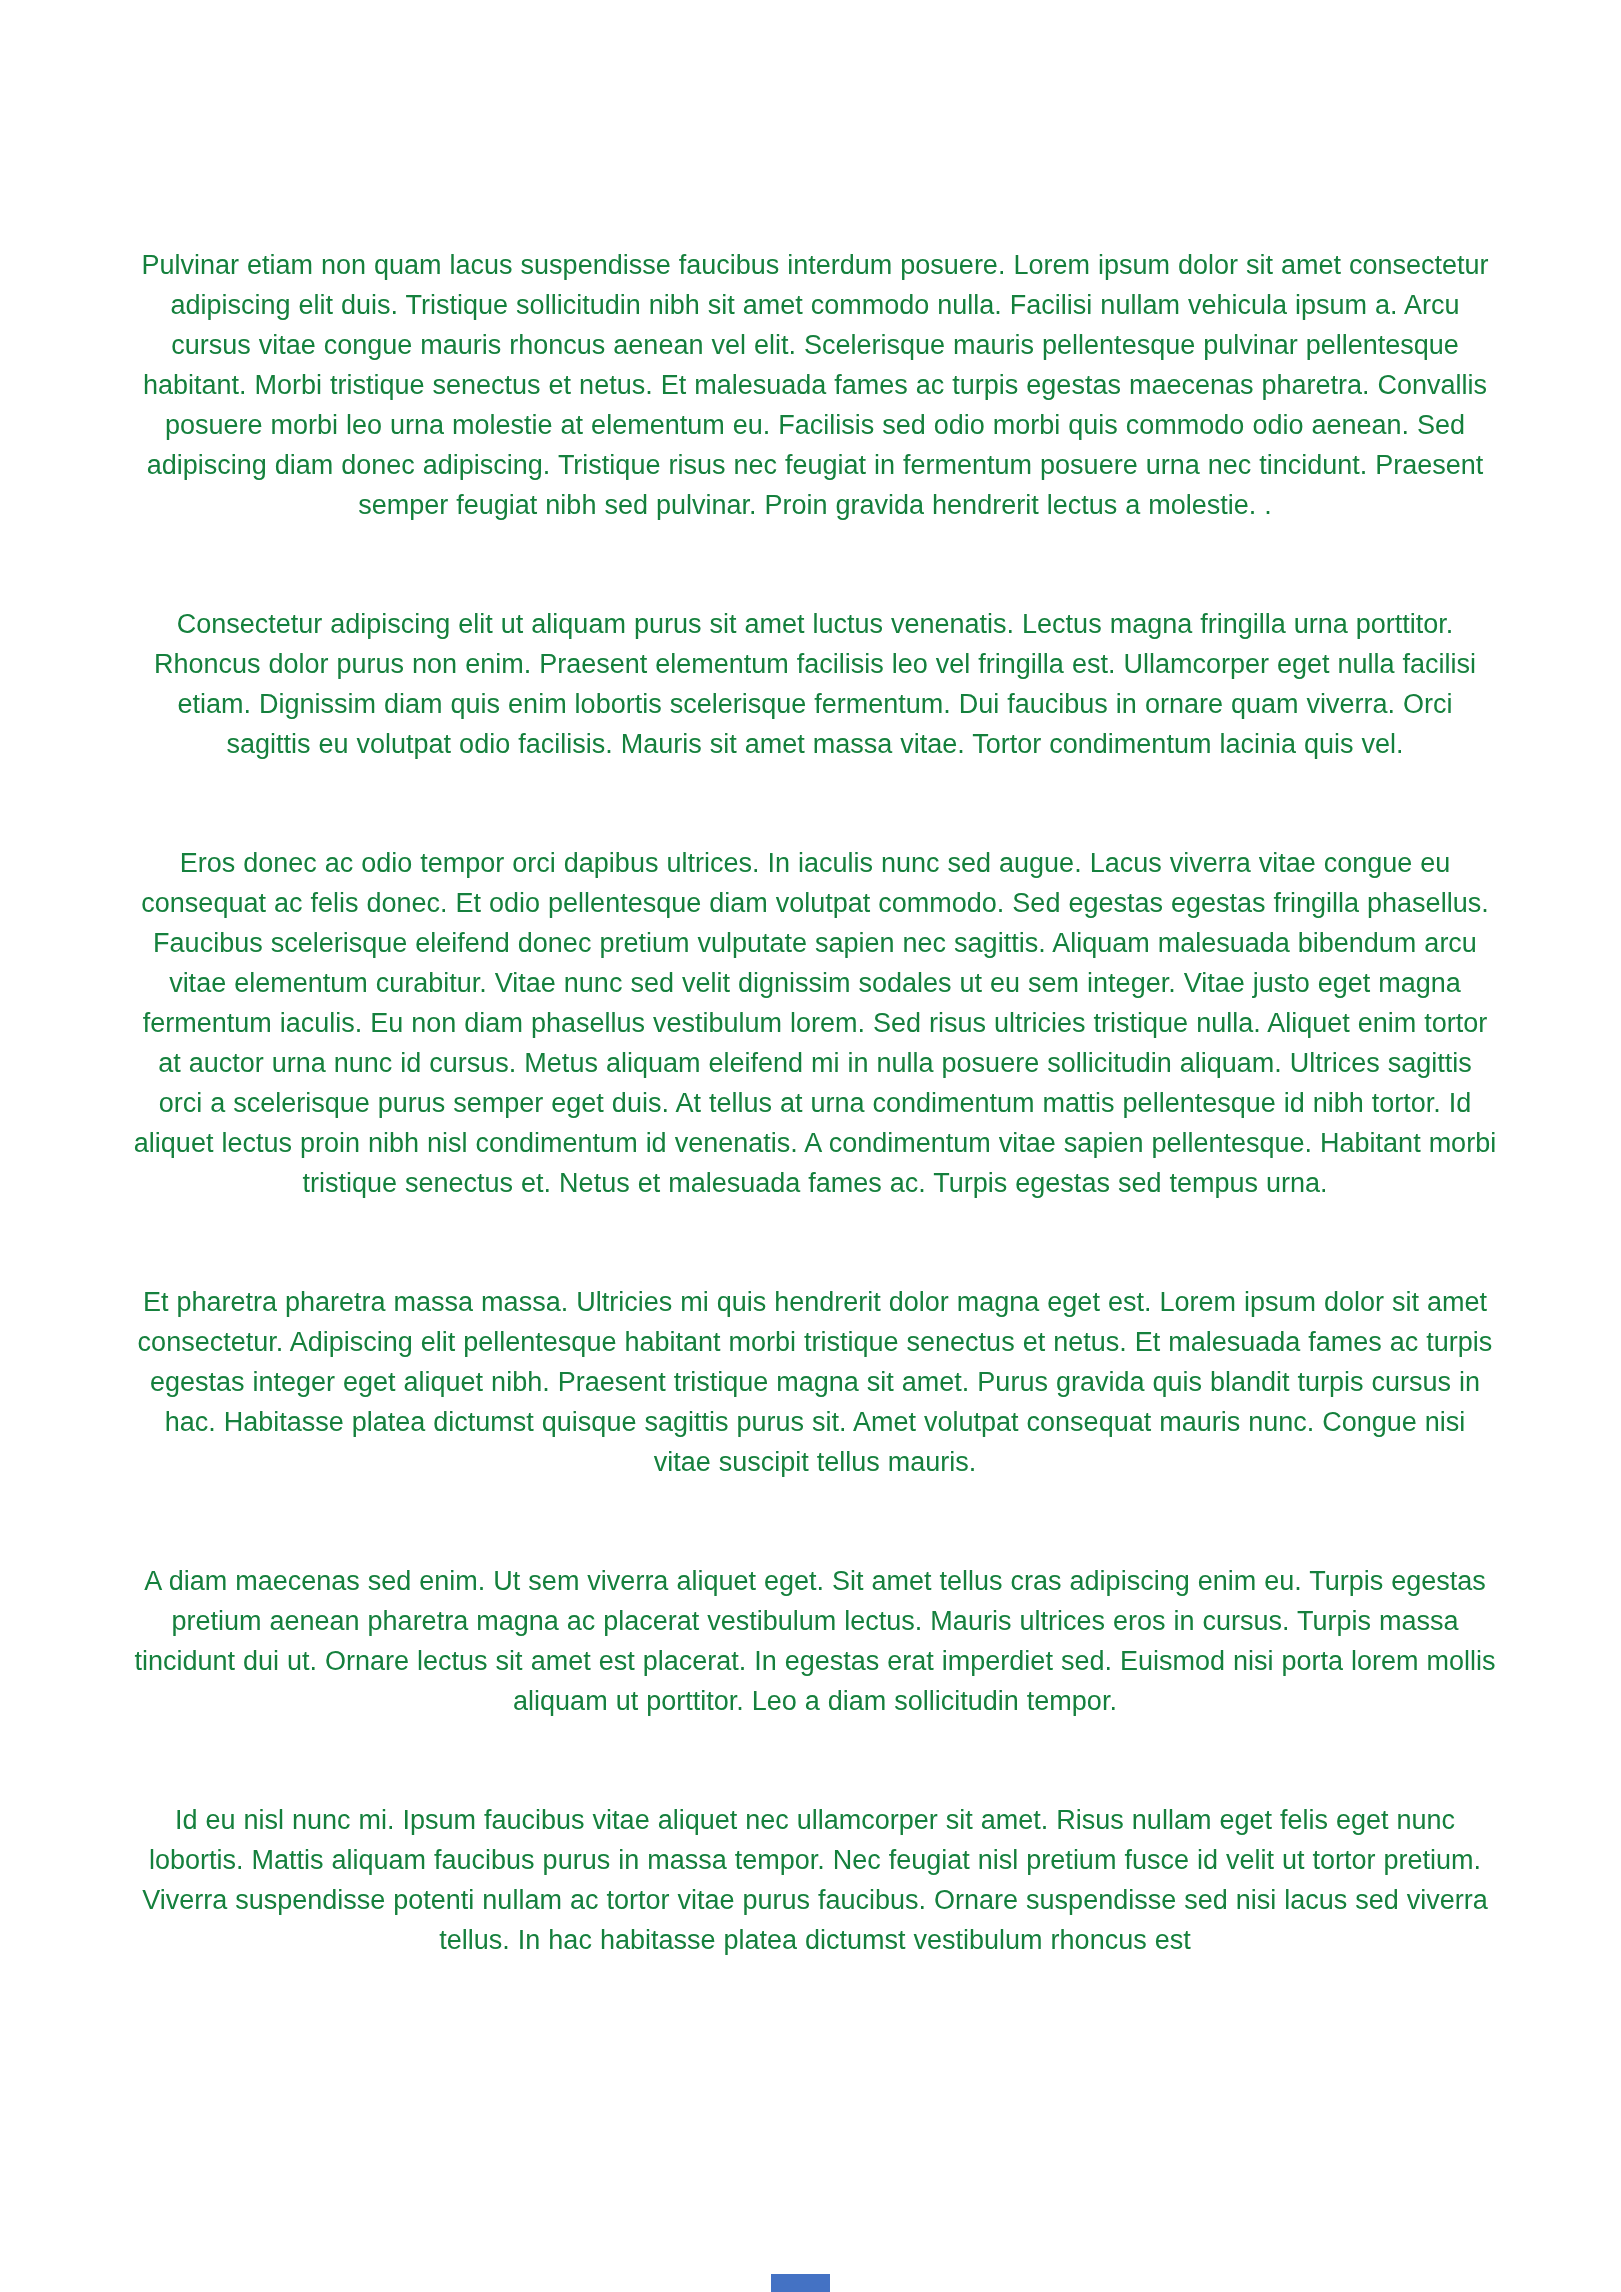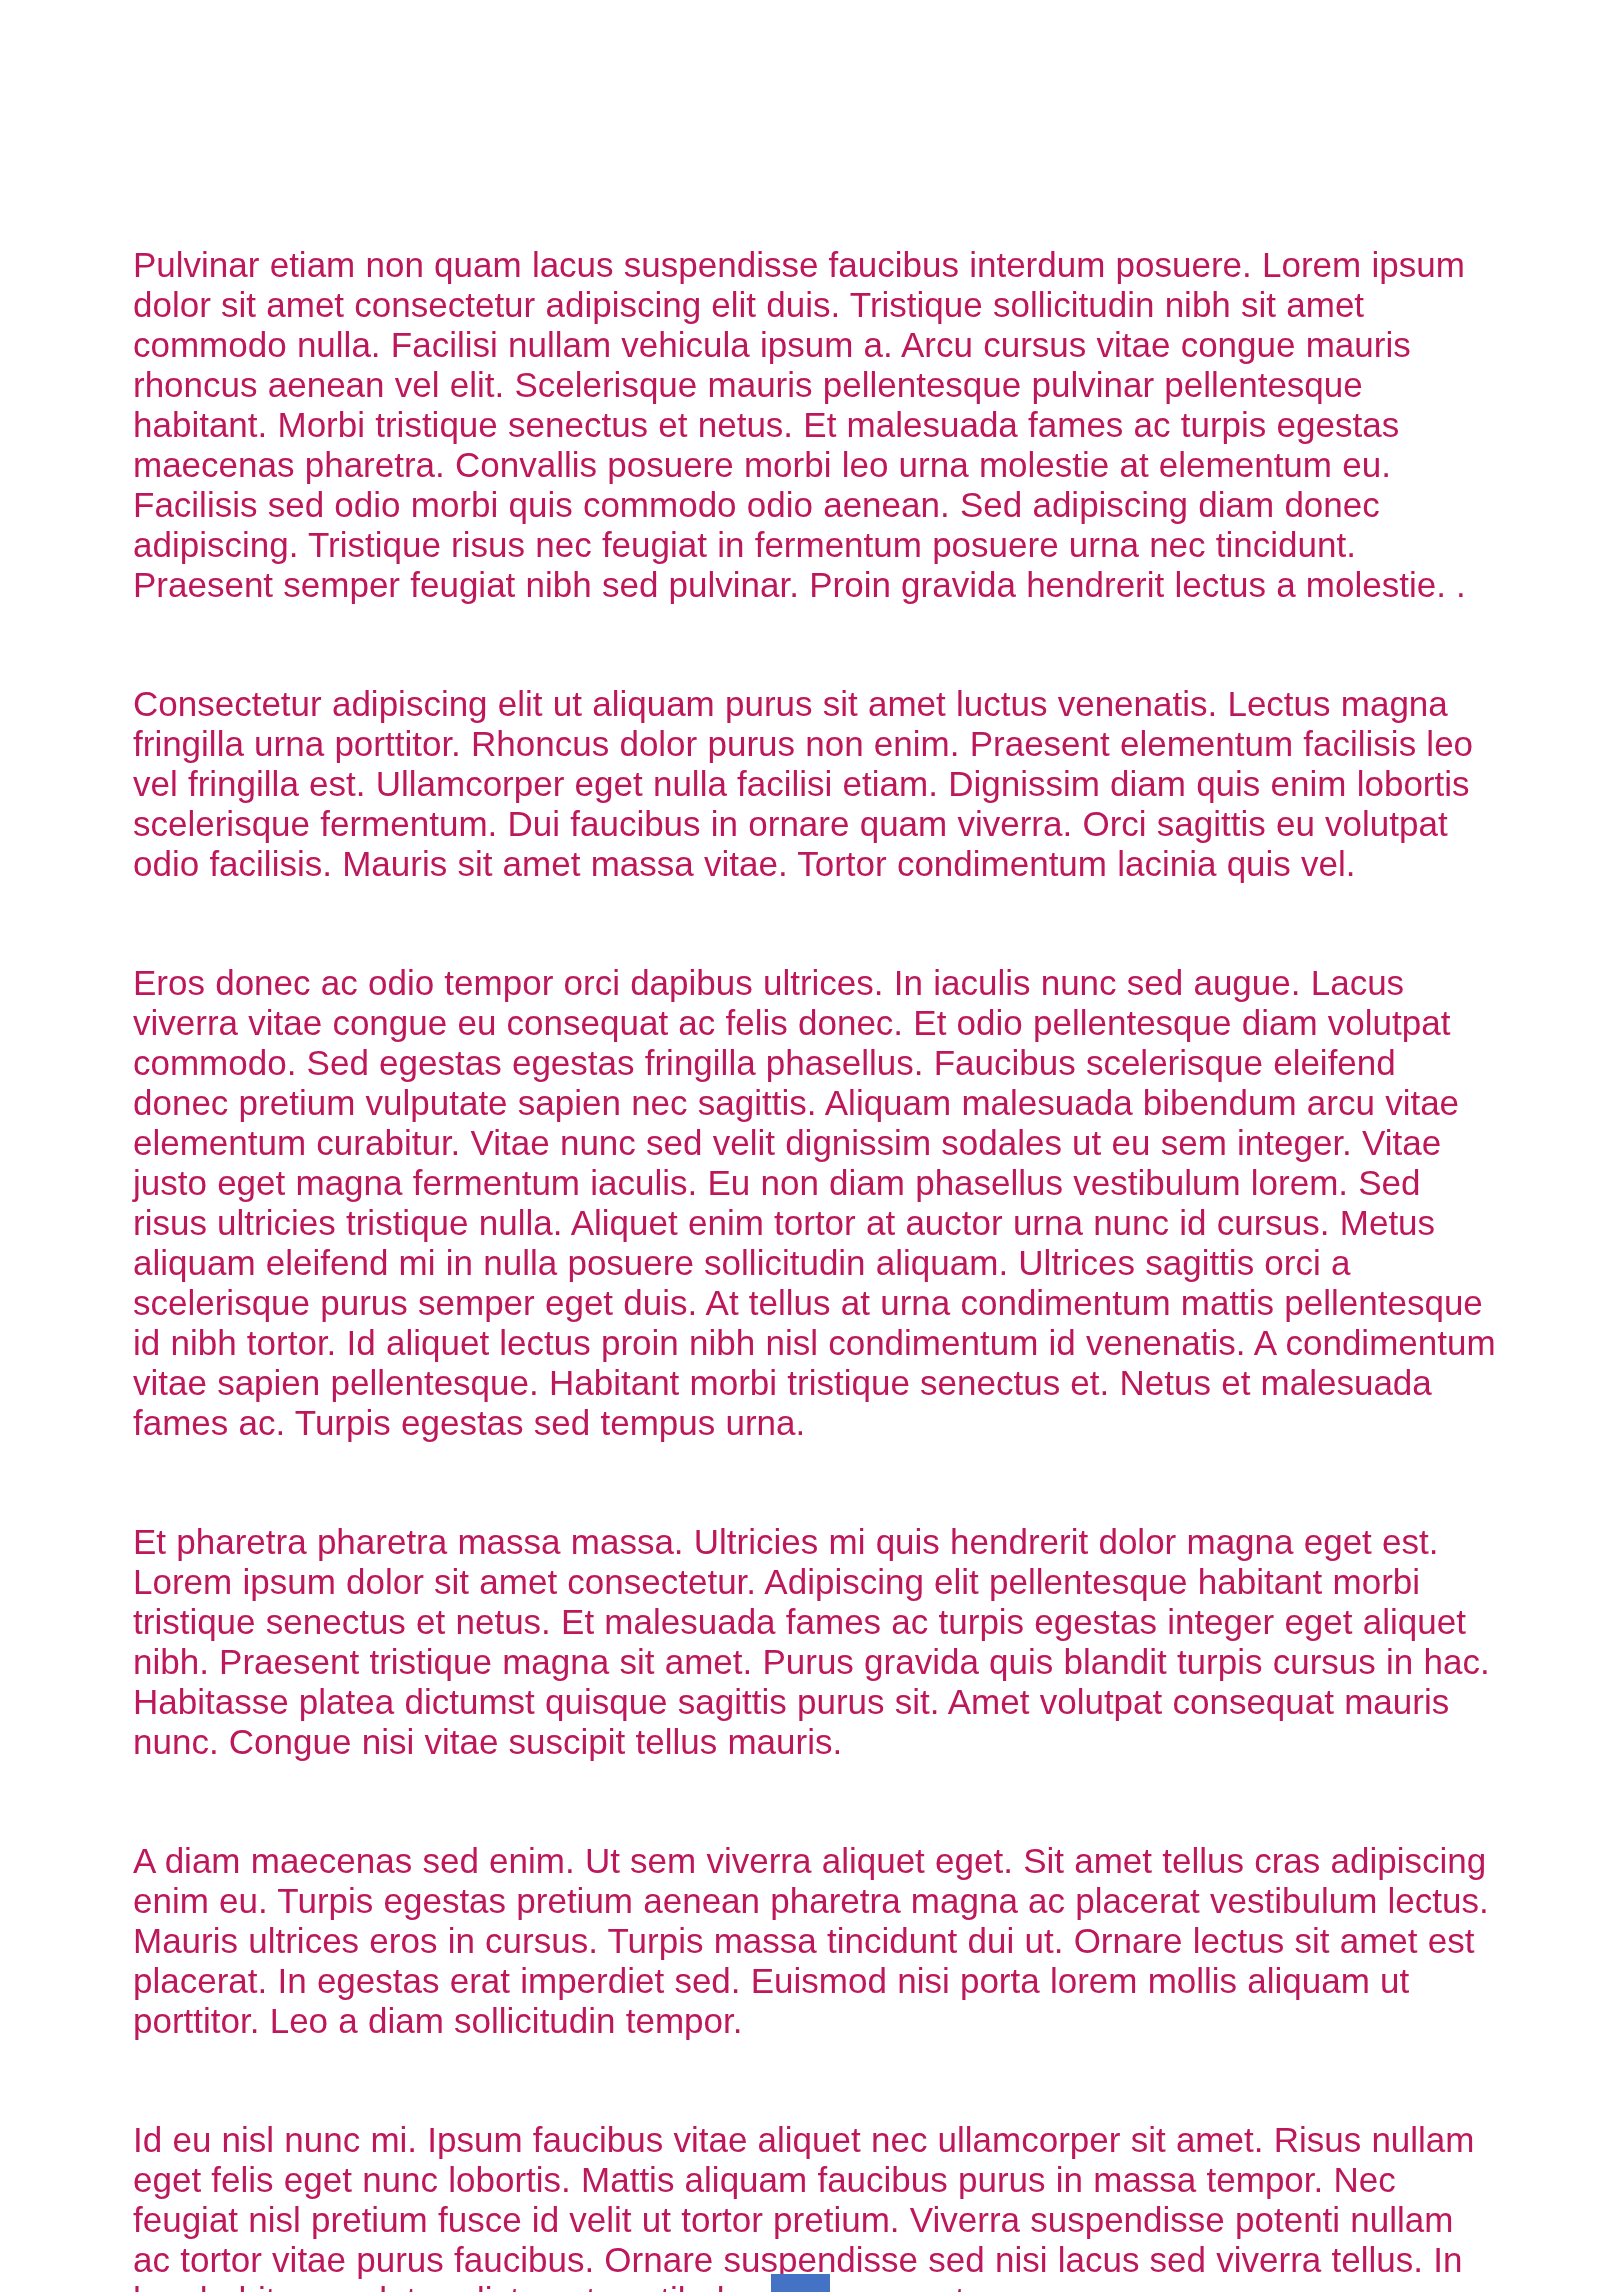--- a/index.html
+++ b/index.html
@@ -16,25 +16,25 @@
     font-family: "Liberation Sans", "DejaVu Sans", sans-serif;
   }
   .text-block {
     position: absolute;
     left: 133px;
     top: 245px;
     width: 1364px;
   }
   .text-block p {
     margin: 0 0 79px 0;
-    font-size: 35px;
+    font-size: 27px;
     line-height: 40px;
     letter-spacing: 0px;
-    color: #be185d;
-    text-align: left;
+    color: #15803d;
+    text-align: center;
     word-spacing: 0.5px;
   }
   .text-block p:last-child {
     margin-bottom: 0;
   }
   .blue-fragment {
     position: absolute;
     left: 771px;
     bottom: 0;
     width: 59px;

